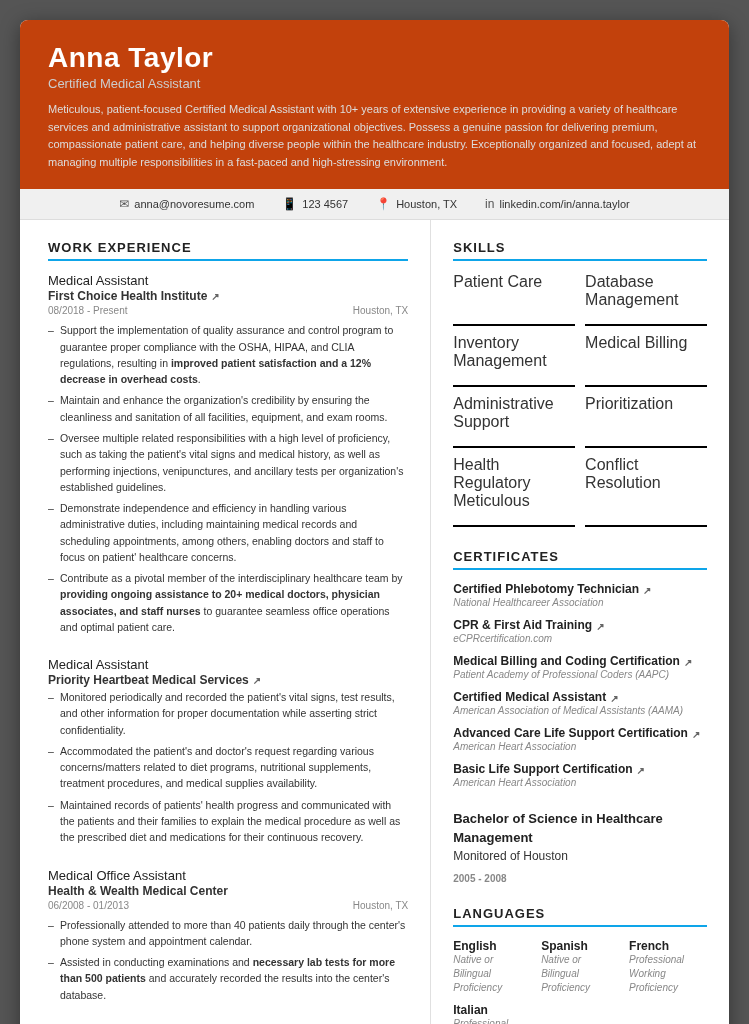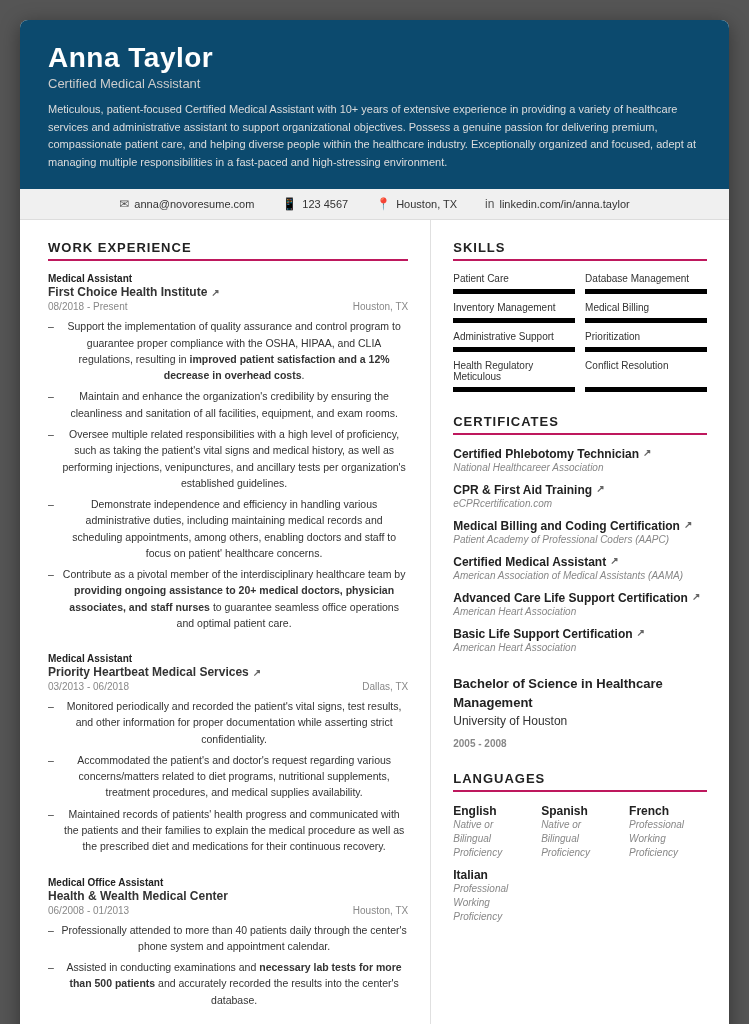--- a/index.html
+++ b/index.html
@@ -14,21 +14,21 @@
     }
     .page-wrapper {
       width: 710px;
       background: #fff;
       border-radius: 8px;
       overflow: hidden;
       box-shadow: 0 4px 20px rgba(0,0,0,0.4);
     }
     
     .header {
-      background: #0c4a6e;
+      background: #c2410c;
       color: #fff;
       padding: 22px 28px 18px 28px;
     }
     .header-name {
       font-size: 28px;
       font-weight: bold;
       letter-spacing: 0.5px;
     }
     .header-title {
       font-size: 13px;
@@ -77,31 +77,31 @@
       width: 42%;
       padding: 20px 22px 20px 22px;
     }
     
     .section-title {
       font-size: 13px;
       font-weight: bold;
       letter-spacing: 1px;
       text-transform: uppercase;
       color: #222;
-      border-bottom: 2px solid #be185d;
+      border-bottom: 2px solid #0ea5e9;
       padding-bottom: 4px;
       margin-bottom: 12px;
     }
     .section {
       margin-bottom: 22px;
     }
     
     .job-title {
-      font-size: 10px;
-      font-weight: bold;
+      font-size: 13px;
+      font-weight: normal;
       color: #222;
       margin-bottom: 1px;
     }
     .company-line {
       display: flex;
       align-items: center;
       gap: 4px;
       font-size: 12px;
       font-weight: bold;
       color: #333;
@@ -114,21 +114,20 @@
     .job-meta {
       display: flex;
       justify-content: space-between;
       font-size: 10px;
       color: #888;
       margin-bottom: 6px;
     }
     .job-bullets {
       list-style: none;
       padding-left: 0;
-      text-align: center;
     }
     .job-bullets li {
       font-size: 10.5px;
       line-height: 1.55;
       color: #333;
       margin-bottom: 5px;
       padding-left: 12px;
       position: relative;
     }
     .job-bullets li::before {
@@ -138,35 +137,35 @@
     }
     .bold { font-weight: bold; }
     
     .skills-grid {
       display: grid;
       grid-template-columns: 1fr 1fr;
       gap: 8px 10px;
       margin-bottom: 10px;
     }
     .skill-item {
-      font-size: 10px;
-      color: #333;
-      border-bottom: 5px solid #000000;
-      padding-bottom: 5px;
+      font-size: 16px;
+      color: #333;
+      border-bottom: 2px solid #000000;
+      padding-bottom: 15px;
     }
     
     .cert-item {
       margin-bottom: 10px;
     }
     .cert-name {
       font-size: 12px;
       font-weight: bold;
       color: #222;
       display: flex;
-      align-items: flex-start;
+      align-items: flex-end;
       gap: 4px;
     }
     .cert-org {
       font-size: 10px;
       color: #888;
       font-style: italic;
       margin-top: 1px;
     }
     
     .edu-degree {
@@ -259,24 +258,20 @@
             <li>Demonstrate independence and efficiency in handling various administrative duties, including maintaining medical records and scheduling appointments, among others, enabling doctors and staff to focus on patient' healthcare concerns.</li>
             <li>Contribute as a pivotal member of the interdisciplinary healthcare team by <span class="bold">providing ongoing assistance to 20+ medical doctors, physician associates, and staff nurses</span> to guarantee seamless office operations and optimal patient care.</li>
           </ul>
         </div>
 
         <div class="section">
           <div class="job-title">Medical Assistant</div>
           <div class="company-line">
             <span>Priority Heartbeat Medical Services</span>
             <span class="ext-link">↗</span>
-          </div>
-          <div class="job-meta">
-            <span>03/2013 - 06/2018</span>
-            <span>Dallas, TX</span>
           </div>
           <ul class="job-bullets">
             <li>Monitored periodically and recorded the patient's vital signs, test results, and other information for proper documentation while asserting strict confidentiality.</li>
             <li>Accommodated the patient's and doctor's request regarding various concerns/matters related to diet programs, nutritional supplements, treatment procedures, and medical supplies availability.</li>
             <li>Maintained records of patients' health progress and communicated with the patients and their families to explain the medical procedure as well as the prescribed diet and medications for their continuous recovery.</li>
           </ul>
         </div>
 
         <div class="section">
           <div class="job-title">Medical Office Assistant</div>
@@ -360,21 +355,21 @@
           <div class="cert-name">
             <span>Basic Life Support Certification</span>
             <span class="ext-link">↗</span>
           </div>
           <div class="cert-org">American Heart Association</div>
         </div>
       </div>
 
       <div class="section">
         <div class="edu-degree">Bachelor of Science in Healthcare Management</div>
-        <div class="edu-school">University of Houston</div>
+        <div class="edu-school">Monitored of Houston</div>
         <div class="edu-years">2005 - 2008</div>
       </div>
 
       <div class="section">
         <div class="section-title">LANGUAGES</div>
         <div class="lang-grid">
           <div class="lang-item">
             <div class="lang-name">English</div>
             <div class="lang-level">Native or Bilingual Proficiency</div>
           </div>

